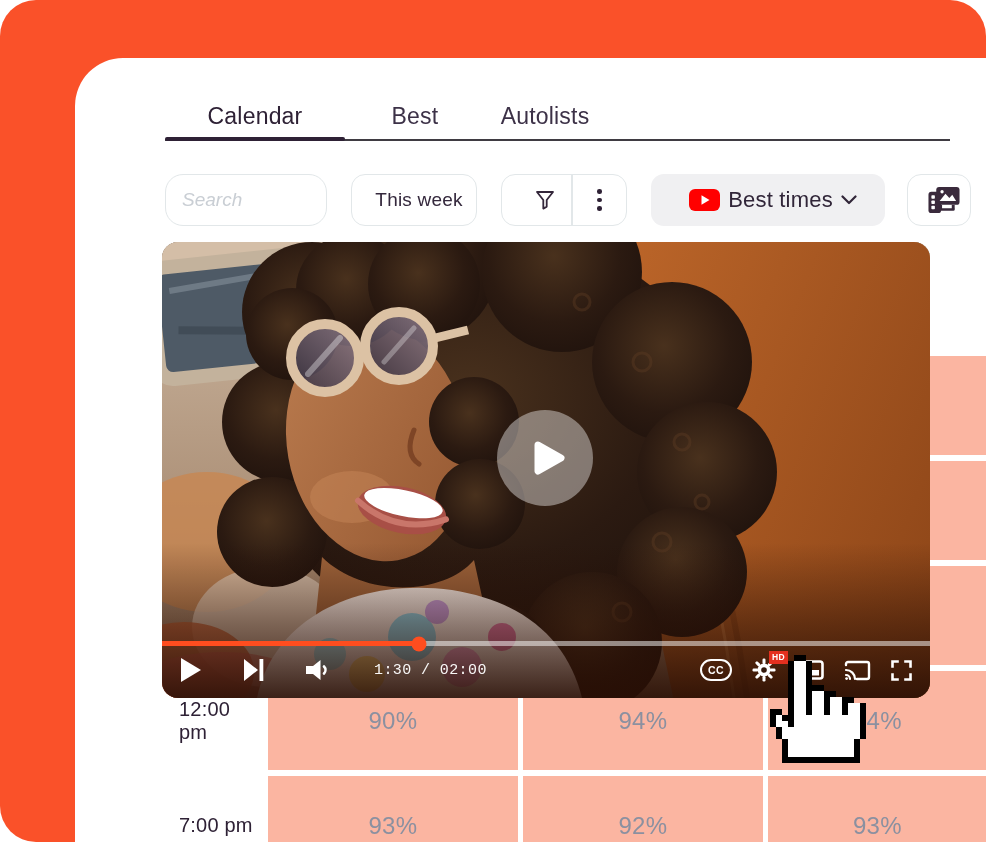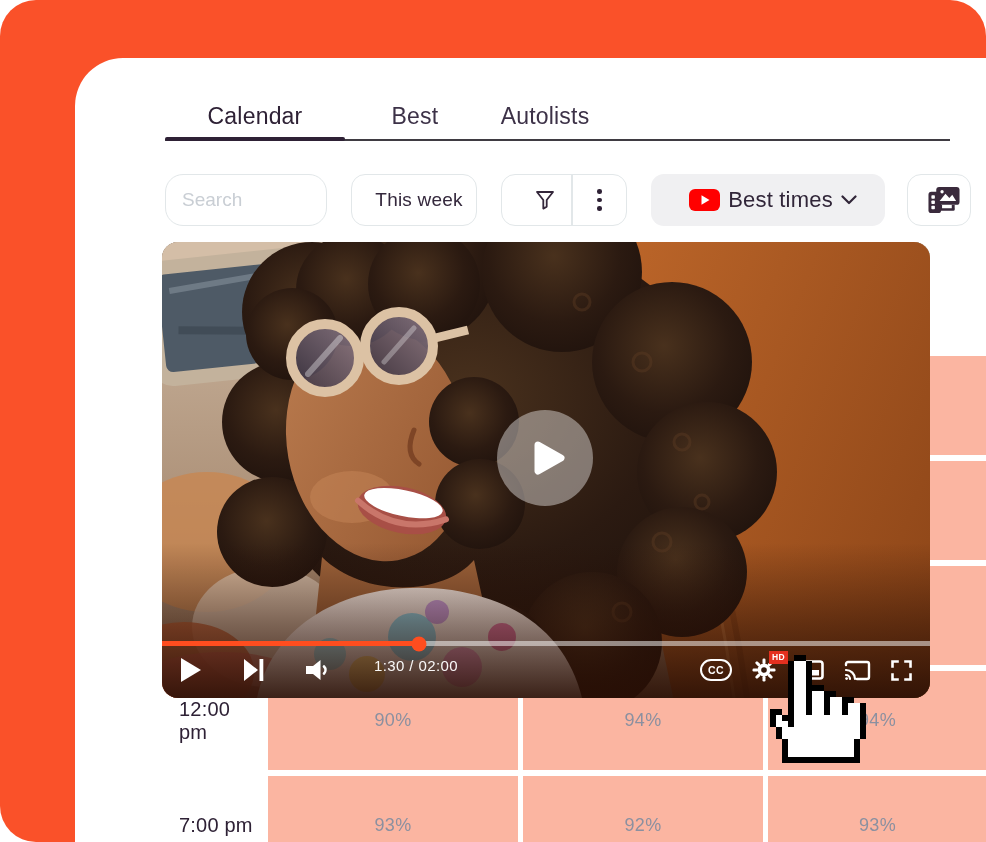--- a/index.html
+++ b/index.html
@@ -26,21 +26,21 @@
   .tab-list{width:90px;margin-left:25px;color:#3c3147;}
   .tab-autolists{width:120px;margin-left:25px;color:#3c3147;}
   .tabs-rule{position:absolute;left:165px;top:139px;width:785px;height:2px;background:#3f3b42;z-index:3;}
   .tab-underline{position:absolute;left:165px;top:137px;width:180px;height:4px;background:var(--text_dark,#2e2135);border-radius:2px;z-index:4;}
 
   
   .toolbar{position:absolute;left:165px;top:174px;height:52px;display:flex;align-items:stretch;z-index:4;}
   .toolbar > *{box-sizing:border-box;padding-left:16px;}
   .search-input{
     width:162px;border:1.5px solid #e2e7e9;border-radius:18px;outline:none;
-    font-family:inherit;font-size:19px;color:#3c3147;padding:0 16px;background:#fff;
+    font-family:inherit;font-size:19px;color:#3c3147;padding:0 16px;background:#fff;font-style:italic;
   }
   .search-input::placeholder{color:#c9ced4;}
   .btn{
     display:flex;align-items:center;justify-content:center;
     border:1.5px solid #e2e7e9;border-radius:14px;background:#fff;cursor:pointer;
     font-size:19px;color:#34283c;
   }
   .this-week{width:126px;margin-left:24px;letter-spacing:.2px;}
   .combo{width:126px;margin-left:24px;display:flex;border:1.5px solid #e2e7e9;border-radius:14px;background:#fff;}
   .combo-half{flex:1;display:flex;align-items:center;justify-content:center;cursor:pointer;}
@@ -54,39 +54,39 @@
   }
   .media-btn{width:64px;margin-left:22px;}
 
   
   .grid{
     position:absolute;left:162px;top:356px;z-index:1;
     display:grid;grid-template-columns:101px 250px 240px 219px;
     grid-auto-rows:99px;column-gap:5px;row-gap:6px;
   }
   .time-cell{display:flex;align-items:center;padding-left:17px;font-size:20px;color:var(--text_dark,#2e2135);letter-spacing:.2px;background:transparent;}
-  .slot-cell{background:var(--cell_salmon,#fbb5a1);display:flex;align-items:center;justify-content:center;font-size:18px;color:var(--muted_text,#8b90a0);letter-spacing:.4px;}
+  .slot-cell{background:var(--cell_salmon,#fbb5a1);display:flex;align-items:center;justify-content:center;font-size:24px;color:var(--muted_text,#8b90a0);letter-spacing:.4px;}
 
   
   .video{
     position:absolute;left:162px;top:242px;width:768px;height:456px;border-radius:16px;
     overflow:hidden;background:#2a1911;z-index:2;
   }
   .video svg.photo{position:absolute;inset:0;display:block;}
   .shade{position:absolute;inset:0;background:linear-gradient(to top,rgba(40,14,4,.9) 0%,rgba(40,14,4,.5) 16%,rgba(40,14,4,0) 34%);}
   .play-overlay{
     position:absolute;left:335px;top:168px;width:96px;height:96px;border-radius:50%;
     background:rgba(255,255,255,.4);display:flex;align-items:center;justify-content:center;cursor:pointer;
   }
   .progress{position:absolute;left:0;right:0;bottom:52px;height:5px;}
   .progress .track{position:absolute;inset:0;background:rgba(255,255,255,.5);}
   .progress .fill{position:absolute;left:0;top:0;bottom:0;background:var(--progress_orange,#ff4d1f);}
   .progress .thumb{position:absolute;top:50%;width:15px;height:15px;border-radius:50%;background:var(--progress_orange,#ff4d1f);transform:translate(-50%,-50%);}
   .controls{position:absolute;left:0;right:0;bottom:8px;height:40px;display:flex;align-items:center;padding:0 18px;color:#fff;}
-  .ctrl-left{display:flex;gap:42px;}
+  .ctrl-left{display:flex;align-items:center;gap:42px;font-family:Liberation Mono, monospace;}
   .ctrl-right{margin-left:auto;display:flex;align-items:center;gap:20px;}
   .ctrl{display:flex;align-items:center;justify-content:center;cursor:pointer;}
   .time-display{font-size:15px;letter-spacing:.4px;color:rgba(255,255,255,.96);margin-left:2px;}
   .cc-box{
     width:28px;height:18px;border:2px solid #fff;border-radius:11px;
     font-size:10.5px;font-weight:bold;letter-spacing:.5px;display:flex;align-items:center;justify-content:center;
   }
   .gear-wrap{position:relative;width:24px;height:24px;}
   .hd-badge{
     position:absolute;top:-7px;right:-12px;background:var(--hd_red,#e4301f);color:#fff;

